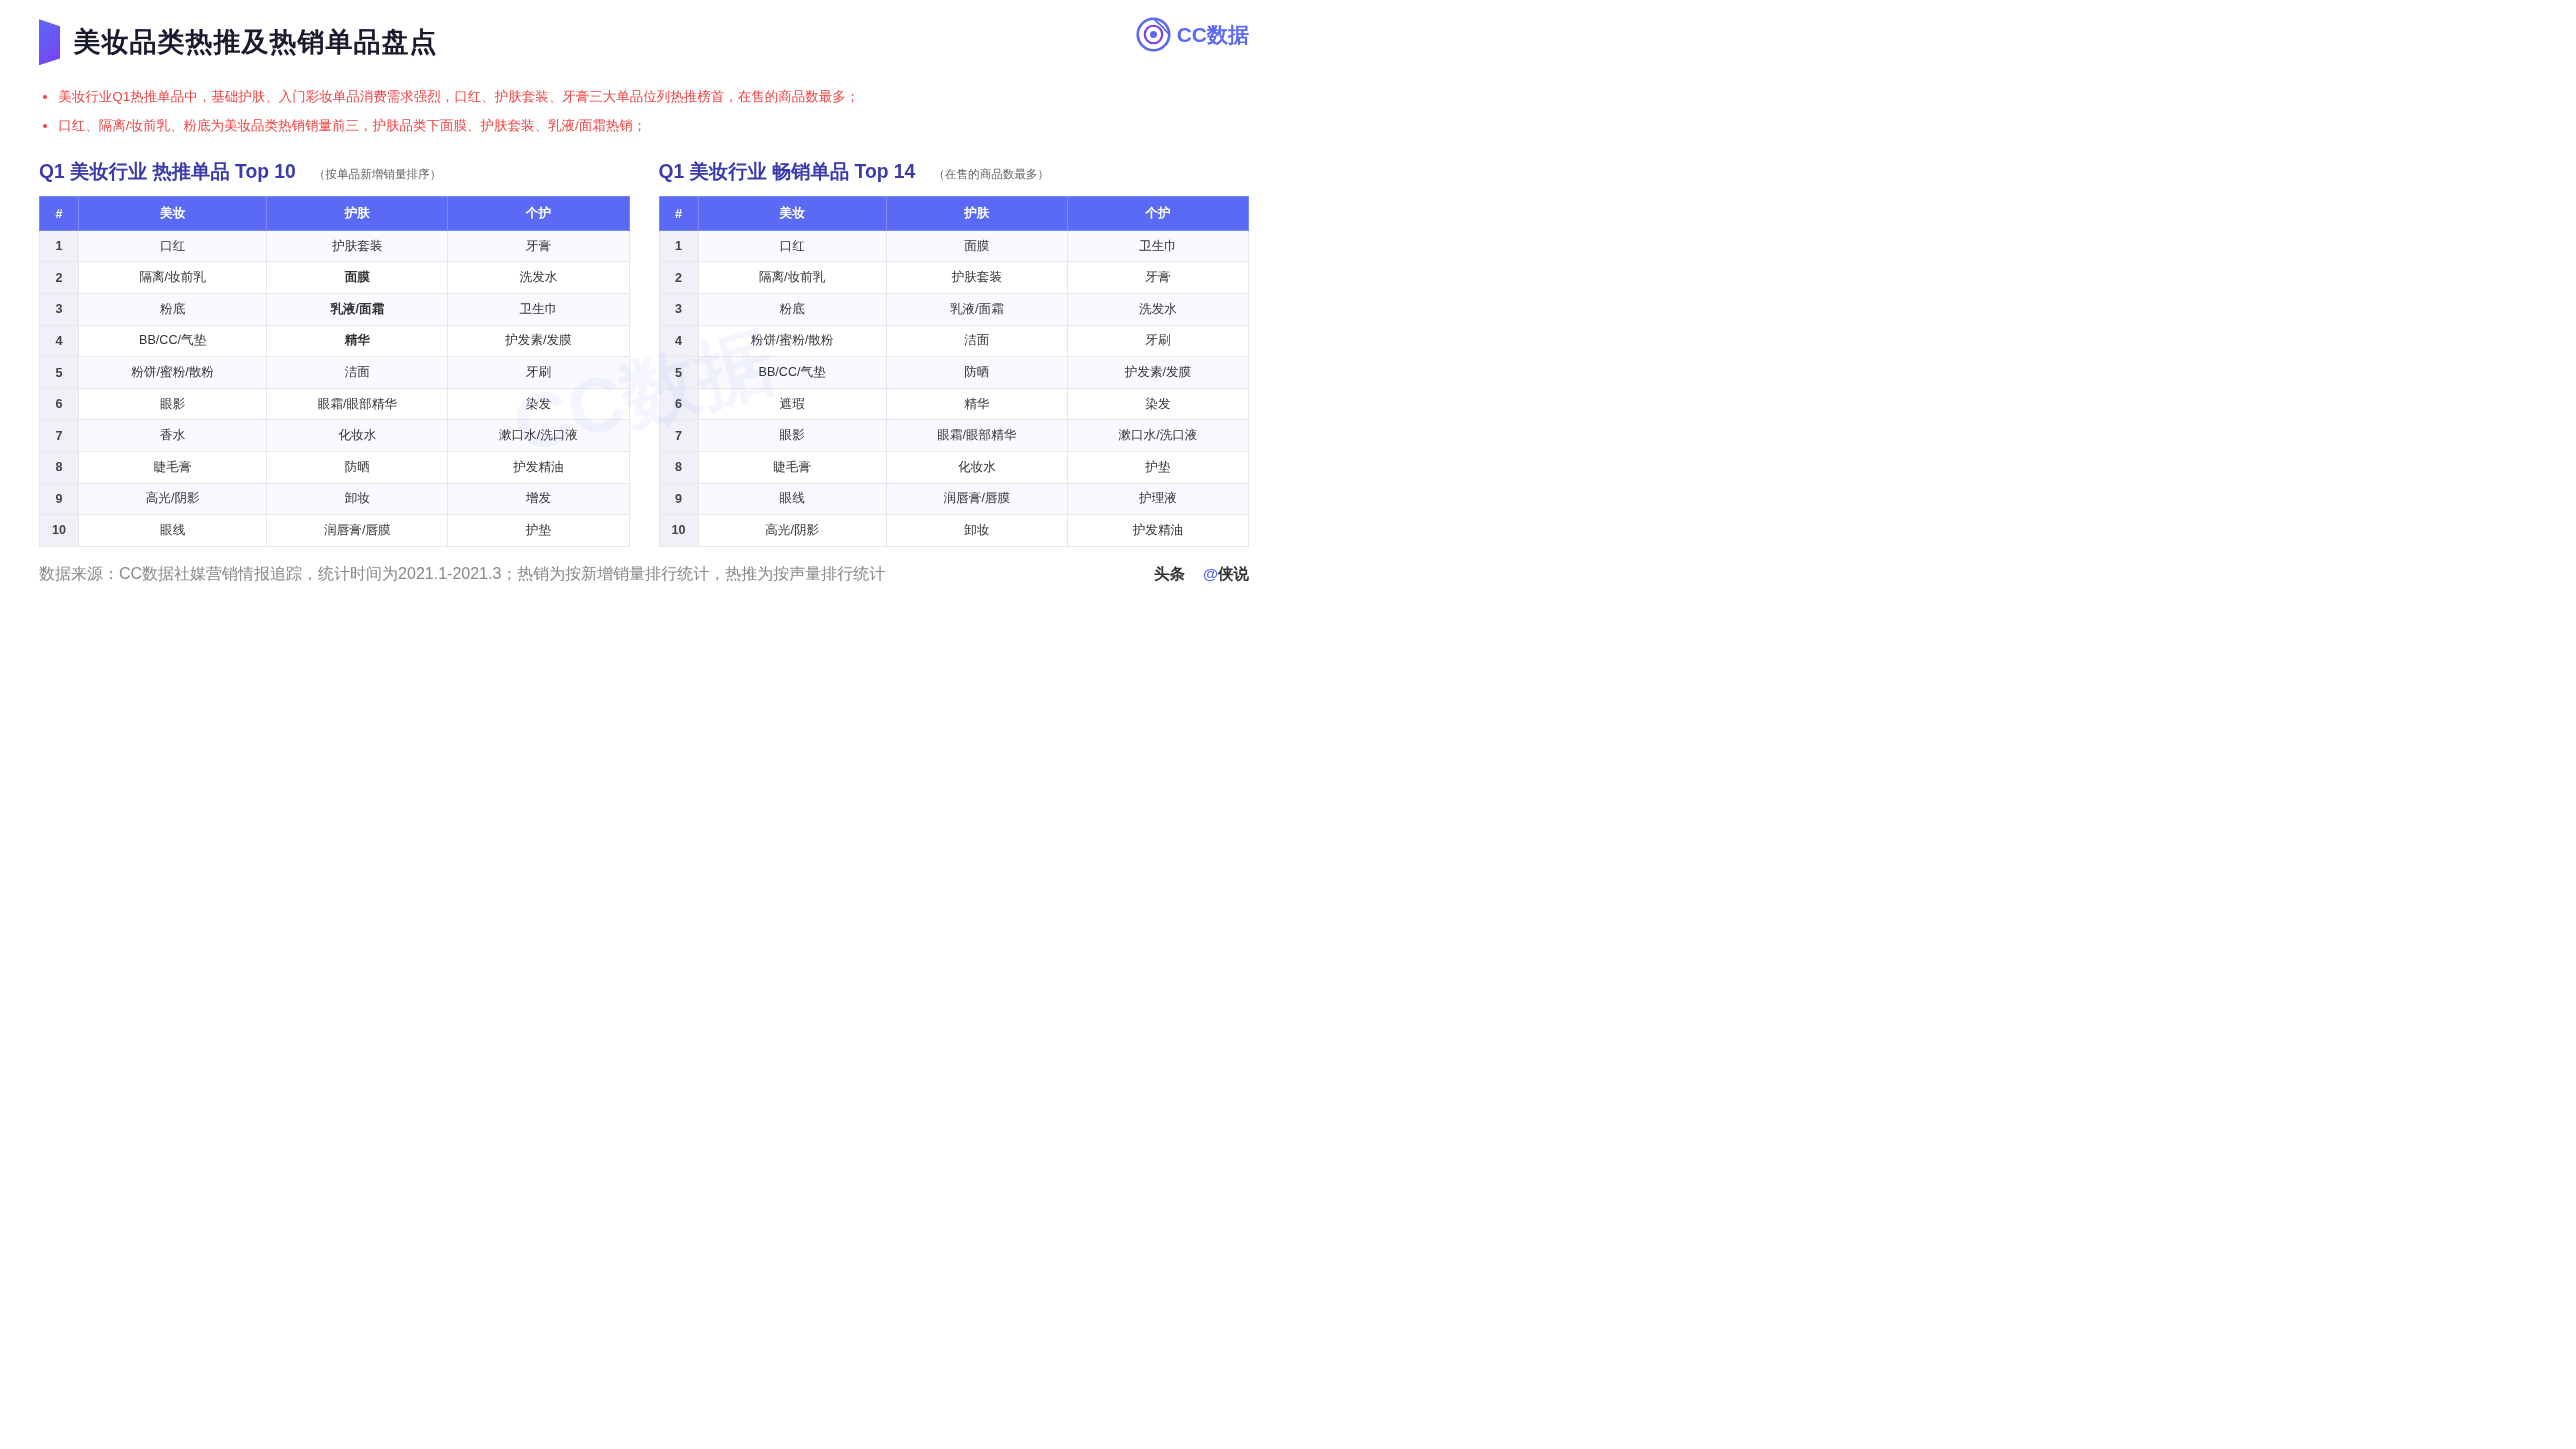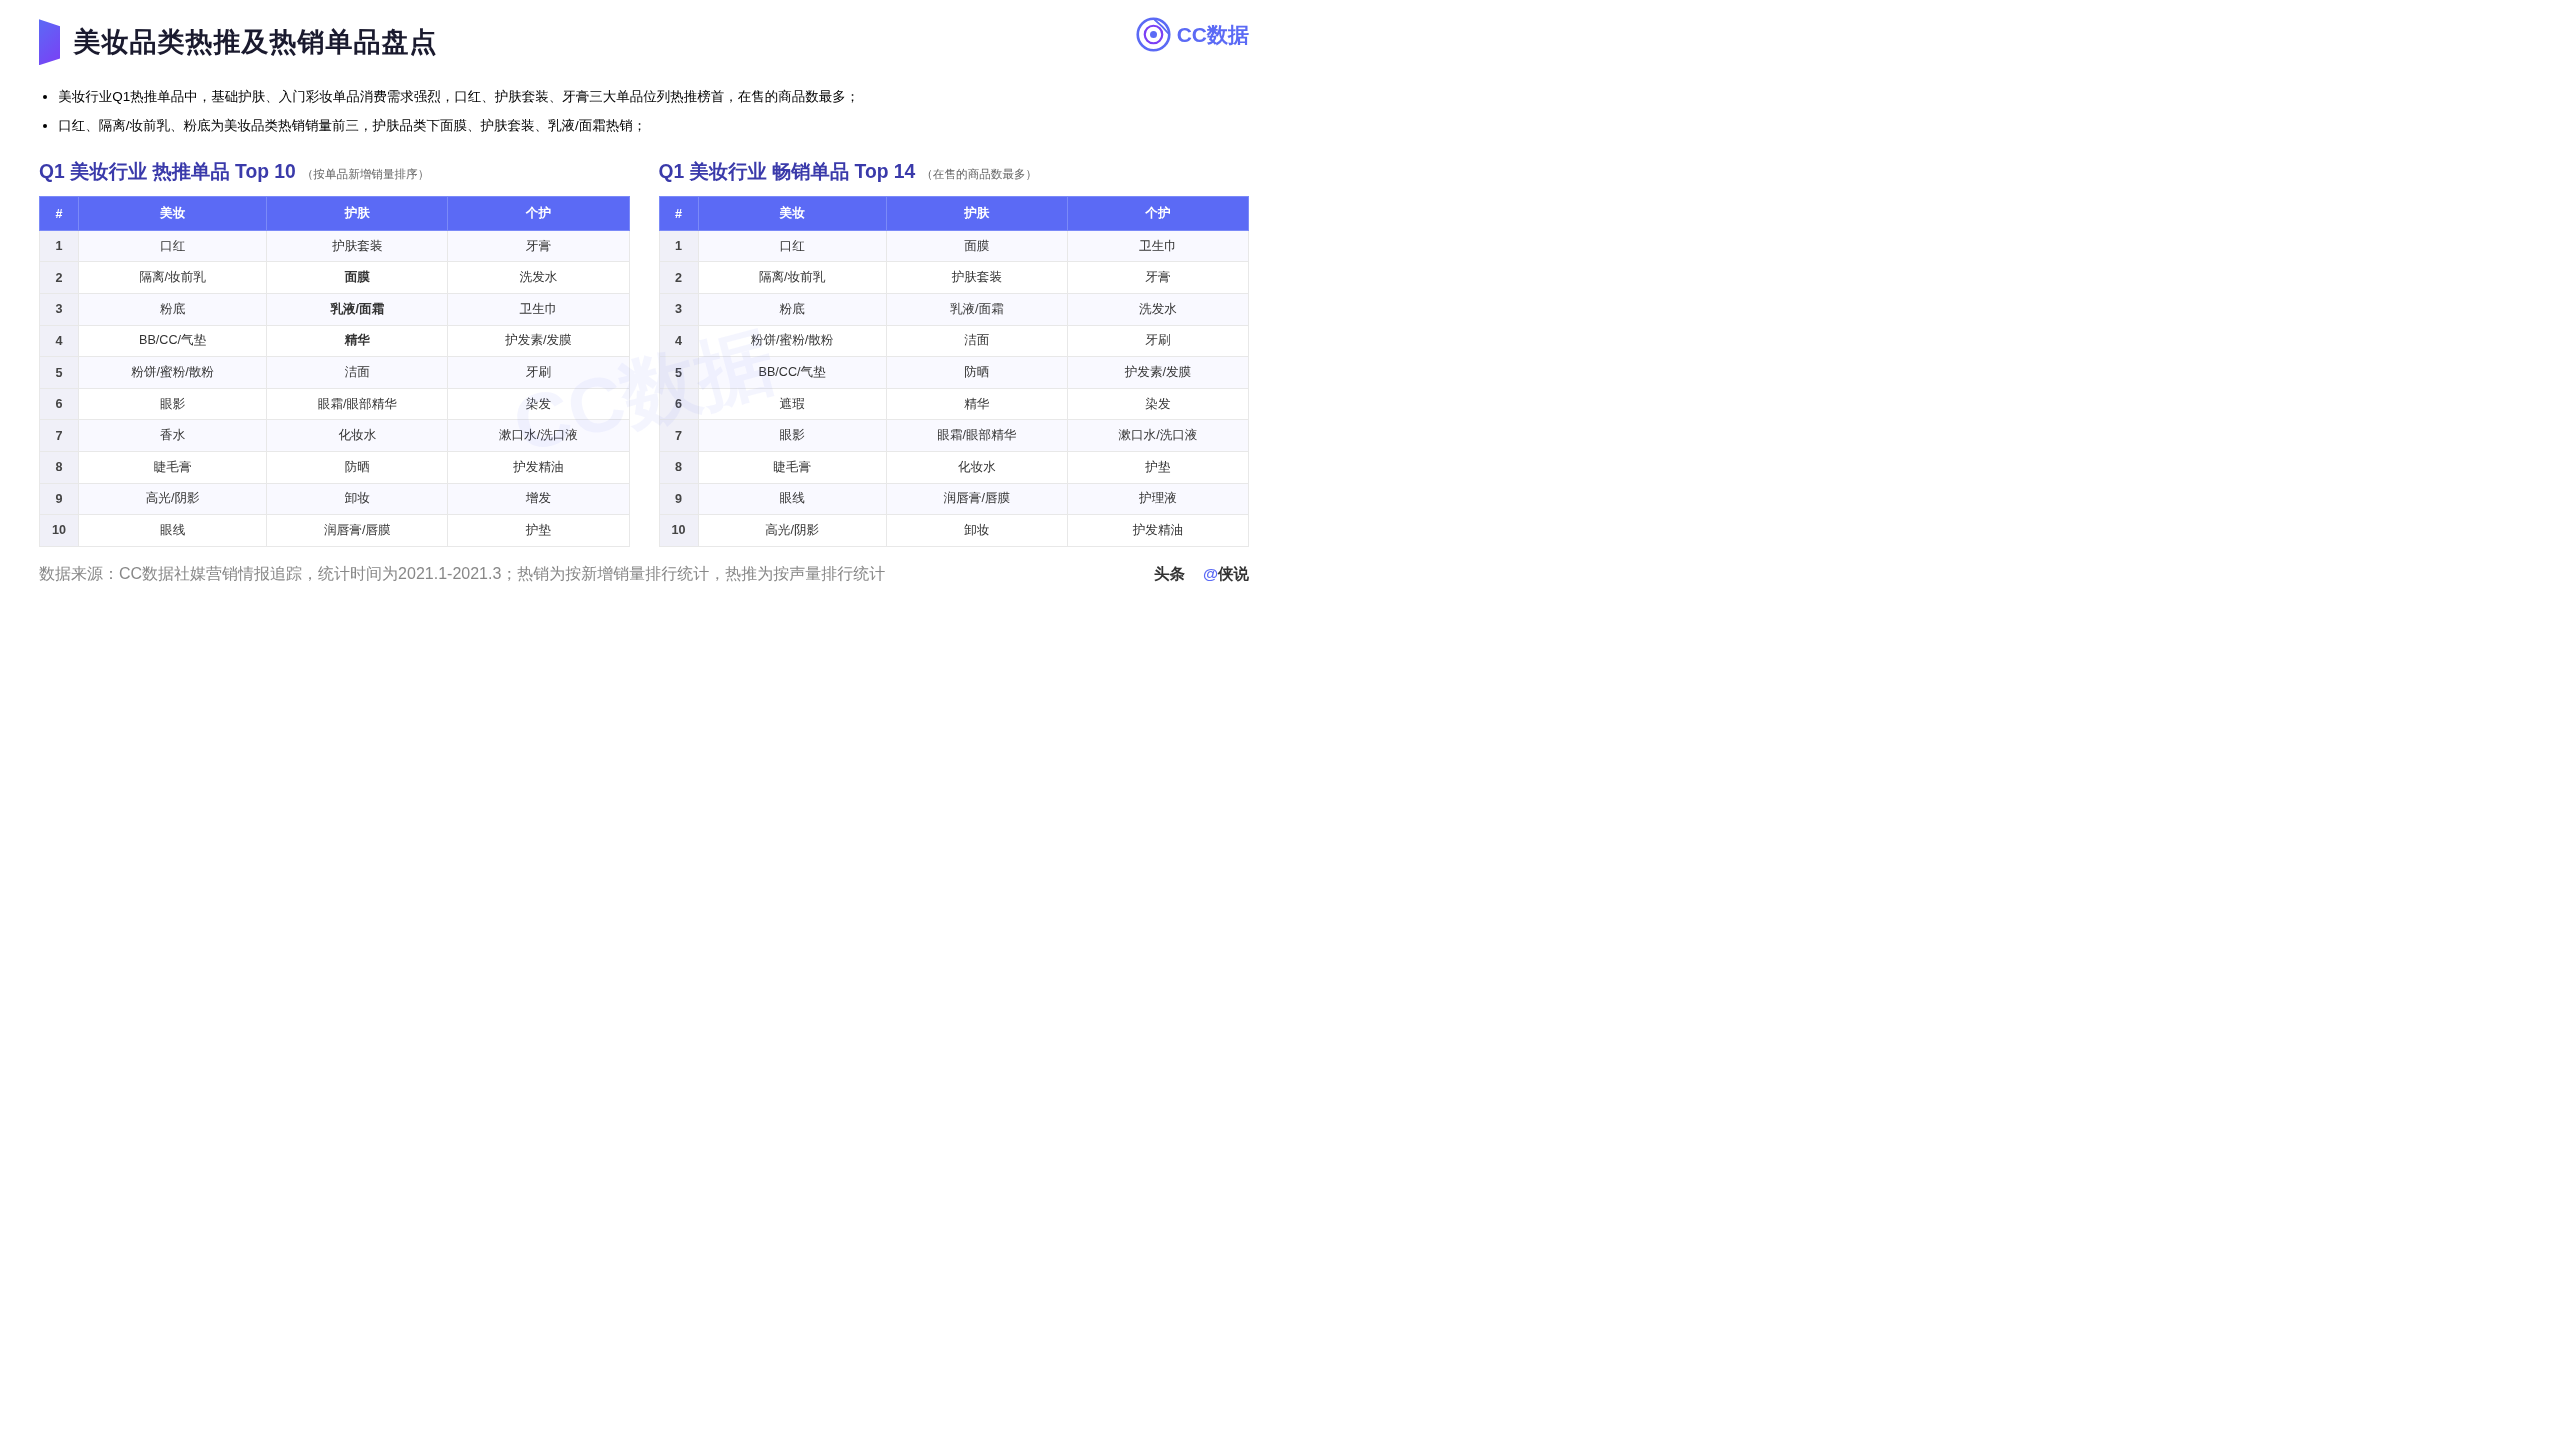--- a/index.html
+++ b/index.html
@@ -60,38 +60,38 @@
     .logo-text span {
       color: #5b6af5;
     }
     
     .bullets {
       margin: 9.7px 0 19.3px 19.3px;
     }
     .bullets li {
       list-style: disc;
       font-size: 13.5px;
-      color: #000000;
+      color: #ef4444;
       line-height: 2;
       margin-bottom: 1.9px;
     }
     
     .tables-container {
       display: flex;
       gap: 29px;
       align-items: flex-start;
     }
     .table-section {
       flex: 1;
     }
     .table-title-row {
       display: flex;
       align-items: baseline;
       margin-bottom: 11.6px;
-      gap: 6px;
+      gap: 18px;
     }
     .table-title-main {
       font-size: 19.3px;
       font-weight: 700;
       color: #3a3aaa;
     }
     .table-title-sub {
       font-size: 11.6px;
       color: #666;
     }

